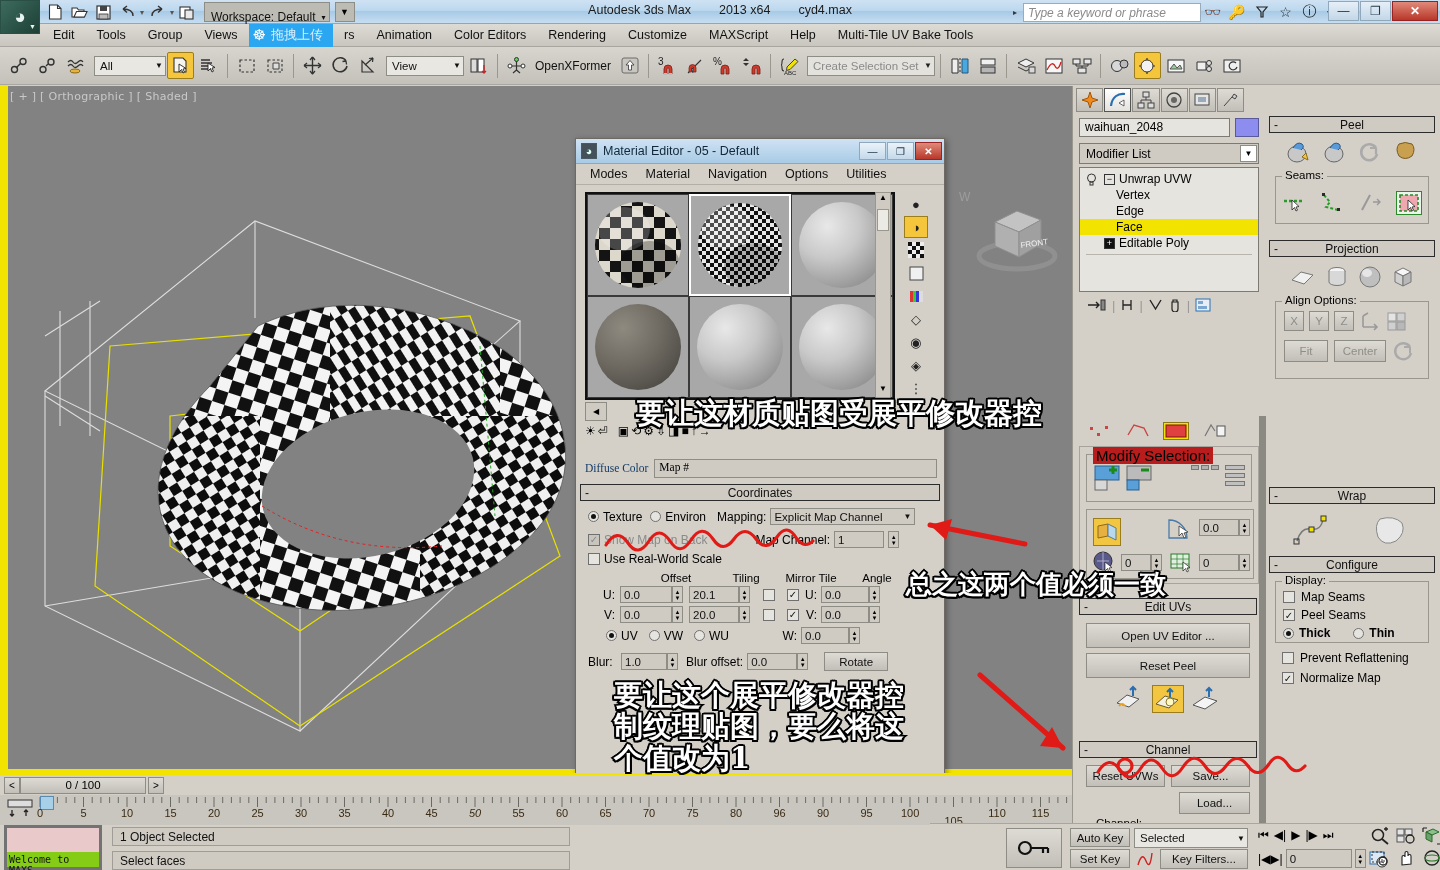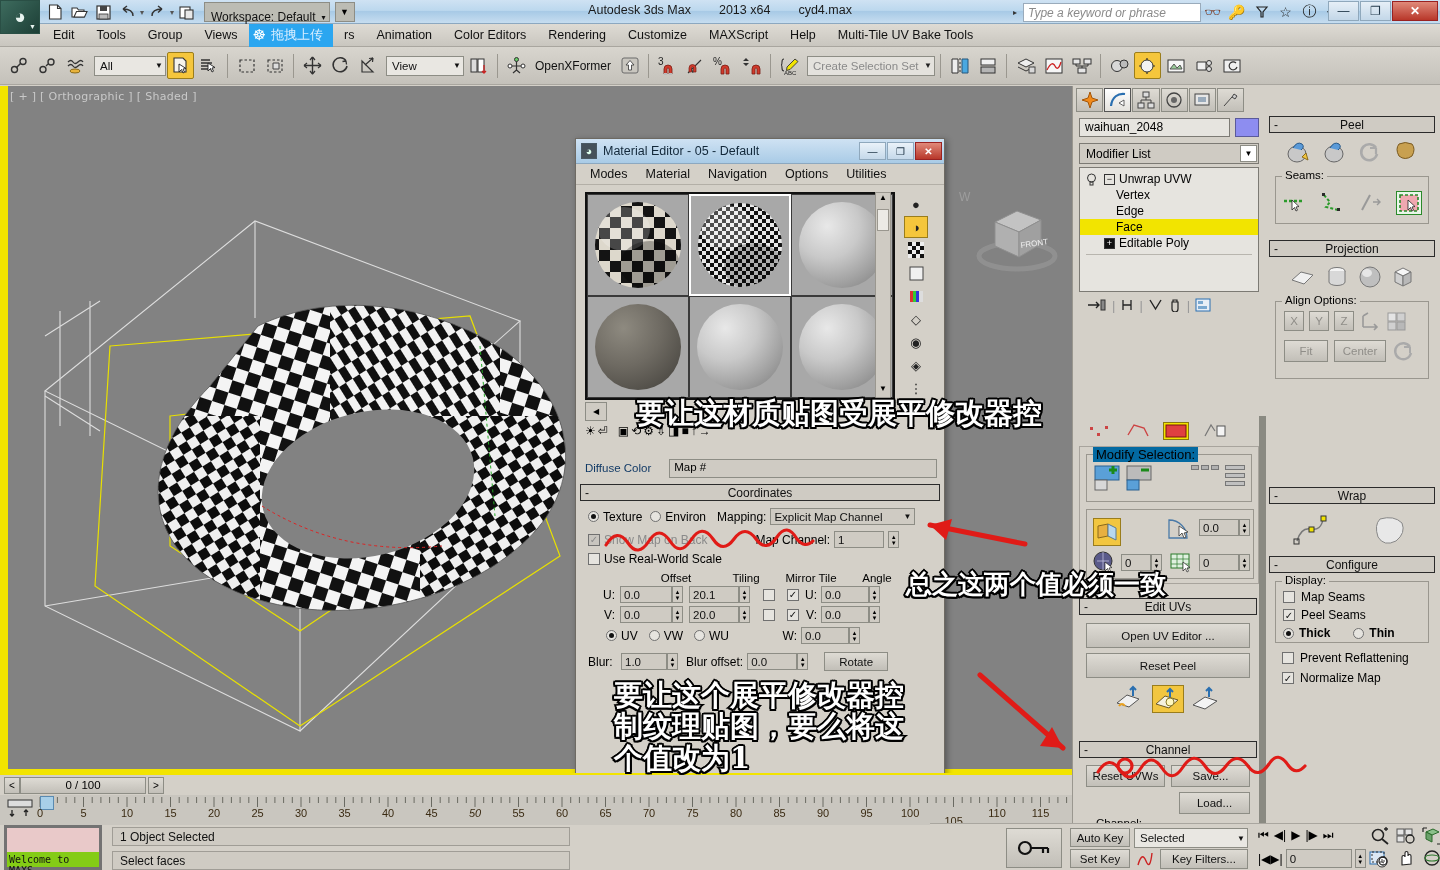--- a/index.html
+++ b/index.html
@@ -138,21 +138,21 @@
       width:86px; height:86px; border-radius:50%; }
   .sph-plain { background:radial-gradient(circle at 33% 28%, #e8e8e8 0%, #c9c9c9 38%, #9d9d9d 72%, #787878 100%); }
   .sph-dark { background:radial-gradient(circle at 33% 28%, #8e8a80 0%, #6e6a62 45%, #524f49 78%, #3e3c37 100%); }
   .mat-sidebar { position:absolute; left:322px; top:53px; width:36px; height:208px; }
   .mat-sidebar .si { width:24px;height:22px;margin:1px auto;display:flex;align-items:center;justify-content:center;font-size:13px;color:#222;}
   .mat-sidebar .si.sel { background:#f5c63c; border:1px solid #9a7d1c; }
   .mat-scroll { position:absolute; left:299px; top:53px; width:16px; height:208px; background:#cfcbc3; border:1px solid #9a978f; }
   .mat-scroll div { height:15px; text-align:center; font-size:8px; }
   .mat-nav-back { position:absolute; left:9px; top:263px; width:22px; height:19px; border:1px solid #8d8d85;
      background:#cfcbc3; display:flex; align-items:center; justify-content:center; font-size:8px; }
-  .diffuse-row { position:absolute; left:9px; top:318px; width:352px; height:22px; display:flex; align-items:center; gap:18px; }
+  .diffuse-row { position:absolute; left:9px; top:318px; width:352px; height:22px; display:flex; align-items:center; gap:6px;font-family:Liberation Serif, serif; }
   .diffuse-row .lbl { font-size:11.5px; color:#123a66; }
   .diffuse-row .nm { flex:1; height:19px; background:#cfcbc3; border:1px solid #8d8d85; font-size:11.5px; padding:1px 4px; }
 
   .rollup { position:absolute; background:#d4d0c8; }
   .rollhdr {
     height:17px; border:1px solid #2b2b2b; background:#cfcbc3;
     display:flex; align-items:center; justify-content:center; position:relative;
     font-size:12px; color:#111;
   }
   .rollhdr .pm { position:absolute; left:4px; font-size:12px; }
@@ -1026,21 +1026,21 @@
       <span>
         <svg width="26" height="18" viewBox="0 0 26 18">
             <path d="M4 14 L10 3 L14 9" fill="none" stroke="#777" stroke-width="1.2"></path>
             <rect x="16" y="4" width="8" height="10" fill="#f4f4f4" stroke="#555"></rect>
           </svg>
       </span>
     </div>
 
     <div class="rollbox" style="left:6px;top:360px;width:180px;height:138px;">
       <div style="position:relative;margin:7px 6px 0;border:1px solid #9a978f;height:48px;">
-        <span style="position:absolute;left:6px;top:-8px;background:#0369a1;padding:0 3px;font-size:13px;">Modify Selection:</span>
+        <span style="position:absolute;left:6px;top:-8px;background:#b91c1c;padding:0 3px;font-size:15px;">Modify Selection:</span>
         <div style="position:absolute;left:6px;top:9px;display:flex;gap:4px;">
           <span>
             <svg width="28" height="28" viewBox="0 0 28 28">
                 <rect x="2" y="2" width="24" height="14" fill="#5aa0d8" stroke="#2a6090"></rect>
                 <rect x="2" y="16" width="12" height="10" fill="#d8d8d8" stroke="#666"></rect>
                 <path d="M16 6 H24 M20 2 V10" stroke="#1a8a1a" stroke-width="3"></path>
               </svg>
           </span>
           <span>
             <svg width="28" height="28" viewBox="0 0 28 28">
@@ -1512,21 +1512,21 @@
         <span style="position:absolute;left:335.5px;top:0;width:18px;text-align:center;">35</span>
         <span style="position:absolute;left:379px;top:0;width:18px;text-align:center;">40</span>
         <span style="position:absolute;left:422.49999999999994px;top:0;width:18px;text-align:center;">45</span>
         <span style="position:absolute;left:465.99999999999994px;top:0;width:18px;text-align:center;font-style:italic;">50</span>
         <span style="position:absolute;left:509.5px;top:0;width:18px;text-align:center;">55</span>
         <span style="position:absolute;left:553px;top:0;width:18px;text-align:center;">60</span>
         <span style="position:absolute;left:596.5px;top:0;width:18px;text-align:center;">65</span>
         <span style="position:absolute;left:640px;top:0;width:18px;text-align:center;">70</span>
         <span style="position:absolute;left:683.5px;top:0;width:18px;text-align:center;">75</span>
         <span style="position:absolute;left:727px;top:0;width:18px;text-align:center;">80</span>
-        <span style="position:absolute;left:770.4999999999999px;top:0;width:18px;text-align:center;">85</span>
+        <span style="position:absolute;left:770.4999999999999px;top:0;width:18px;text-align:center;">96</span>
         <span style="position:absolute;left:813.9999999999999px;top:0;width:18px;text-align:center;">90</span>
         <span style="position:absolute;left:857.4999999999999px;top:0;width:18px;text-align:center;">95</span>
         <span style="position:absolute;left:900.9999999999999px;top:0;width:18px;text-align:center;">100</span>
         <span style="position:absolute;left:944.4999999999999px;top:8px;width:18px;text-align:center;text-decoration:underline;">105</span>
         <span style="position:absolute;left:987.9999999999999px;top:0;width:18px;text-align:center;">110</span>
         <span style="position:absolute;left:1031.5px;top:0;width:18px;text-align:center;">115</span>
       </div>
   </div>
 
   <div class="statusarea"></div>

